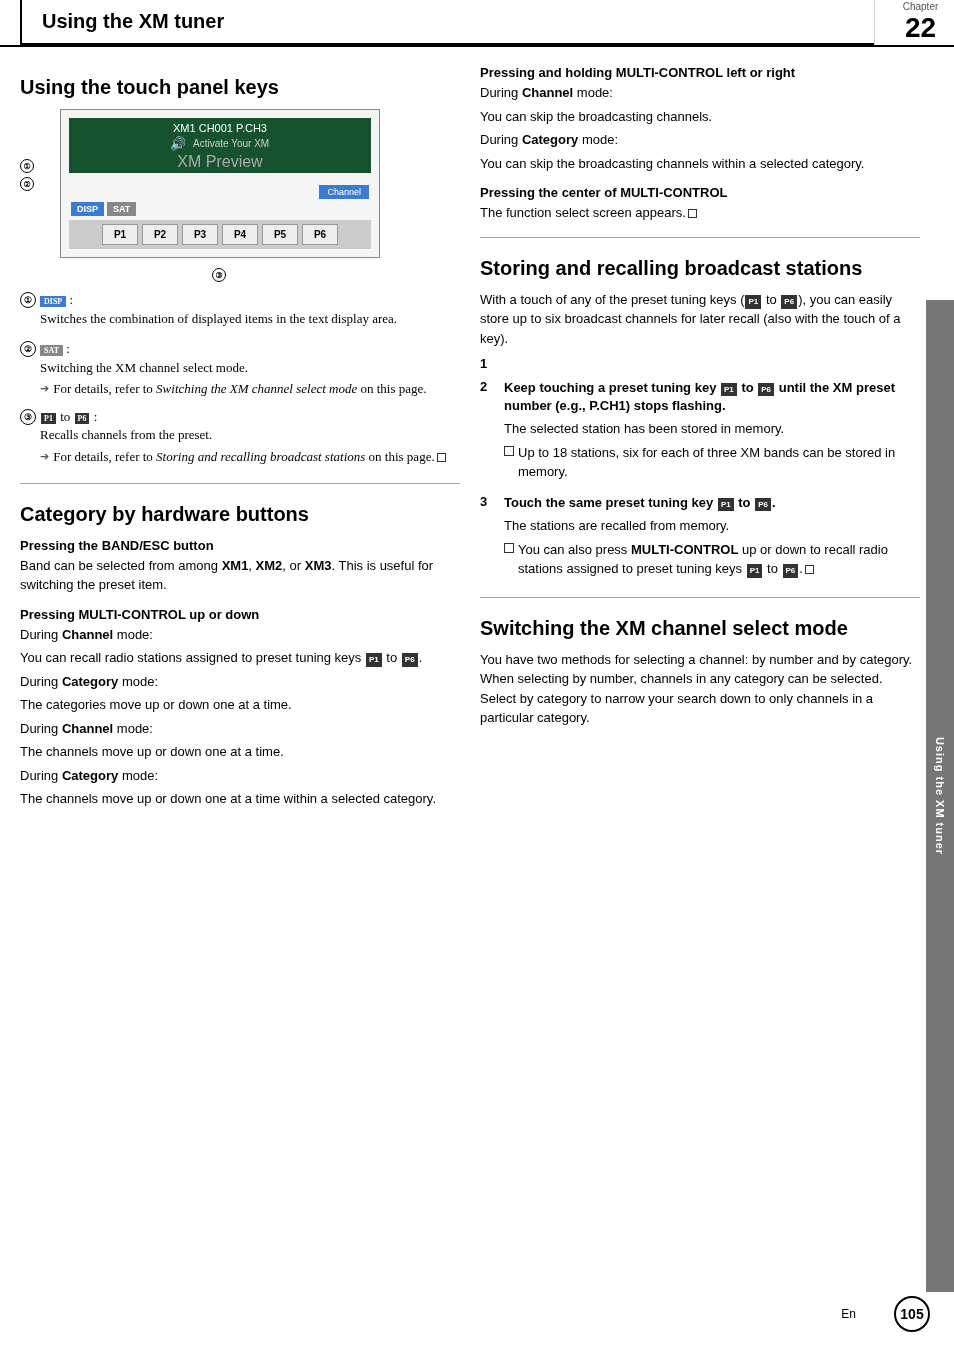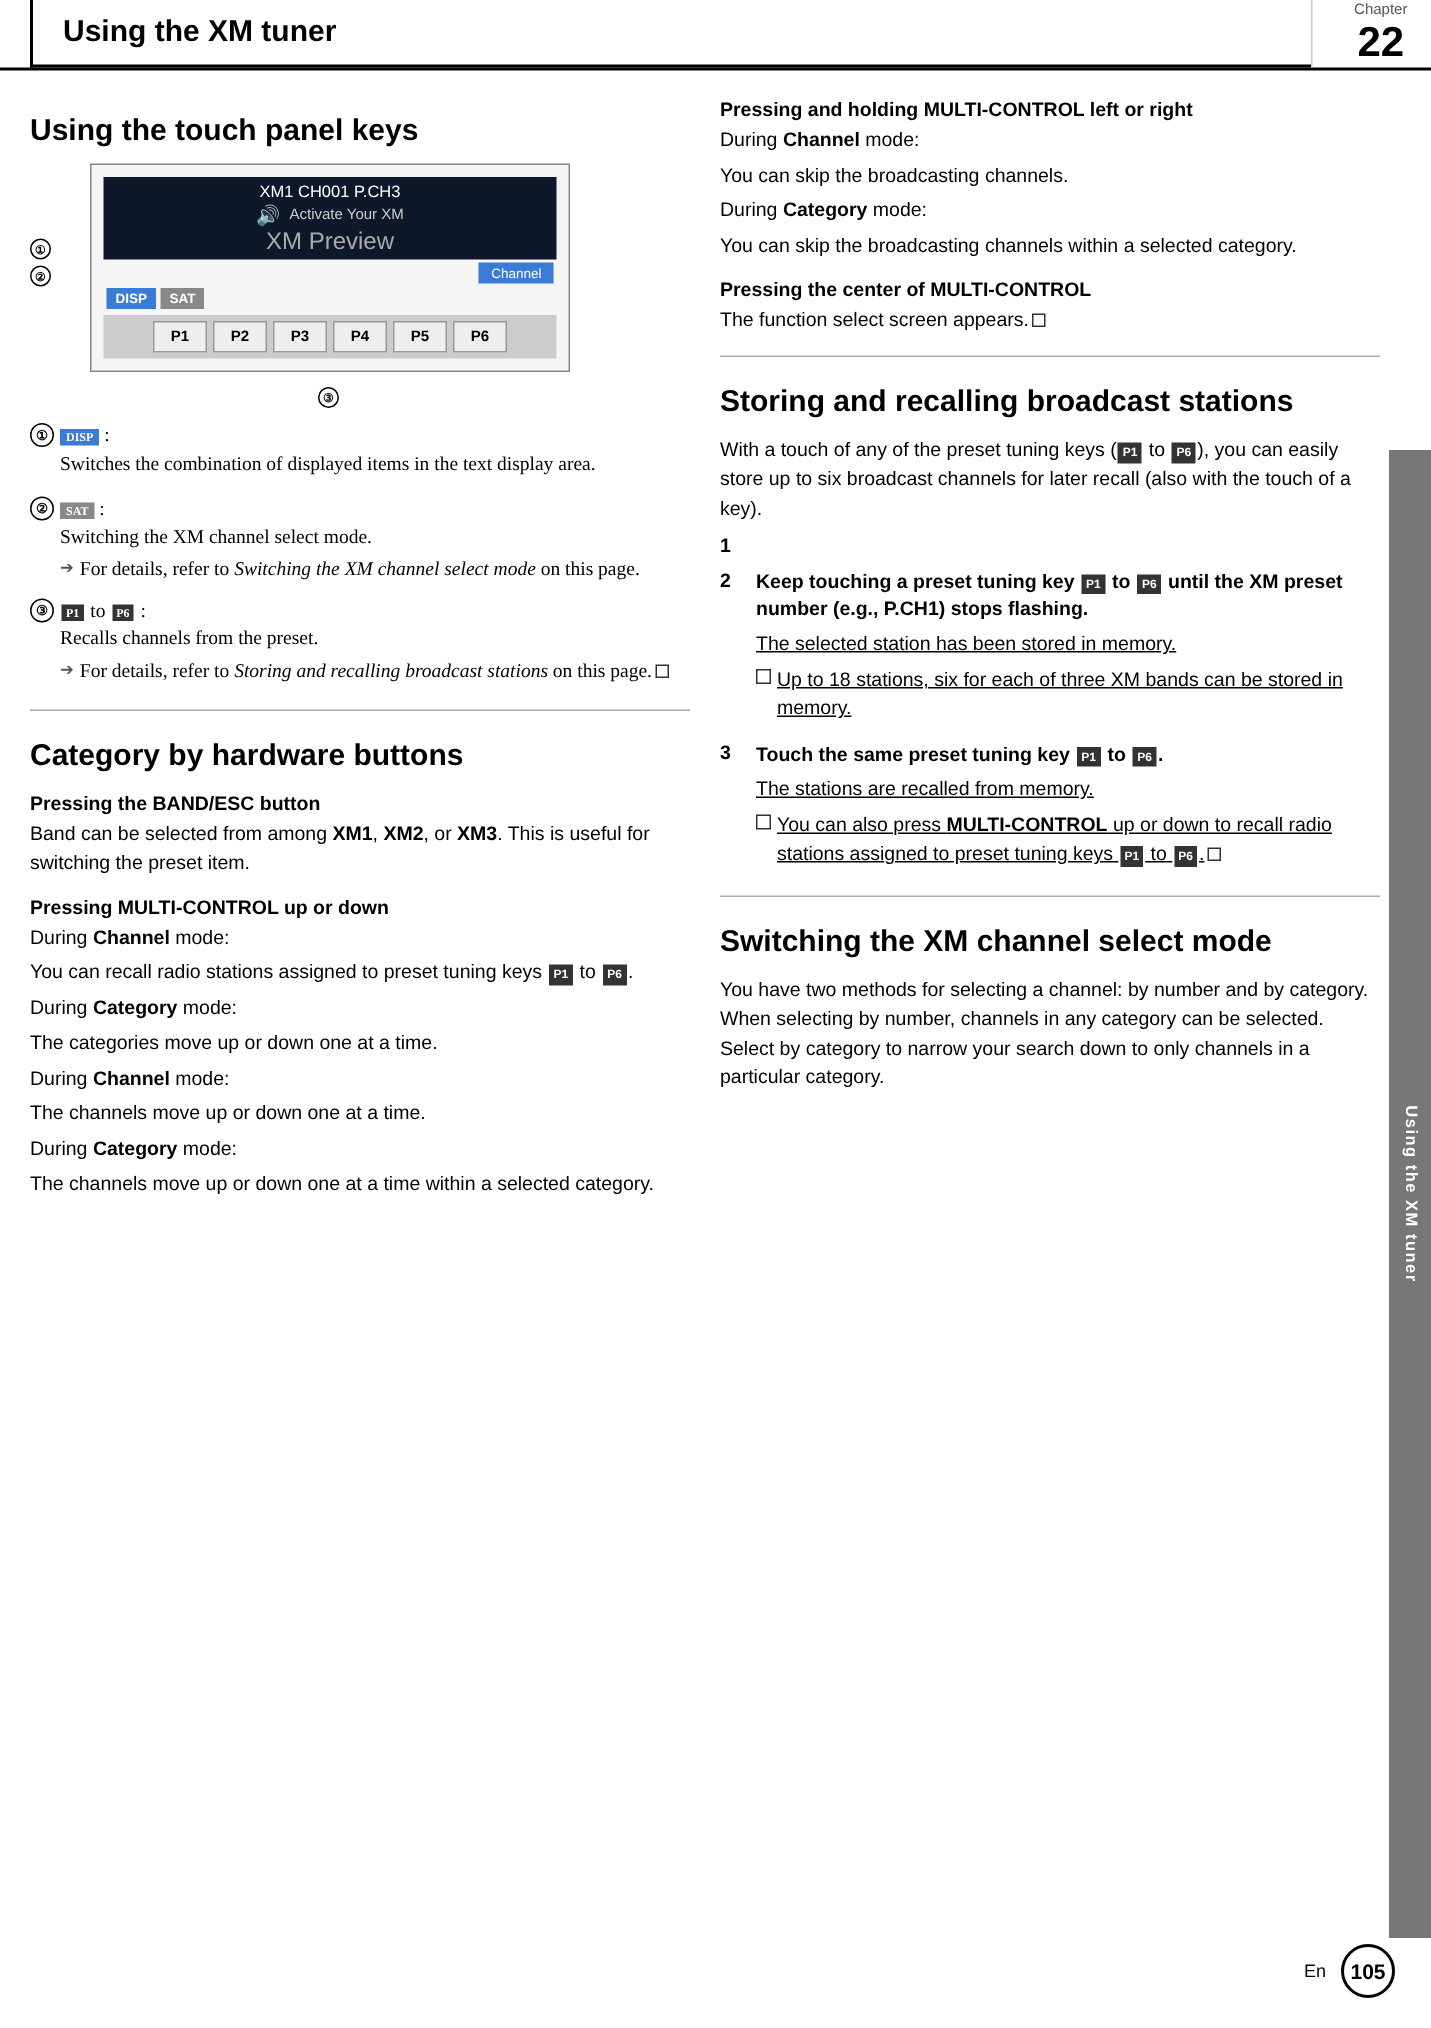--- a/index.html
+++ b/index.html
@@ -81,26 +81,26 @@
     
     .panel-diagram {
       border: 1px solid #888;
       background: #f5f5f5;
       width: 320px;
       margin: 0 auto 10px auto;
       padding: 8px;
       position: relative;
     }
     .panel-top-info {
-      background: #0f172a;
+      background: #14532d;
       color: #fff;
       text-align: center;
       font-size: 11px;
       padding: 4px 6px 2px 6px;
-      margin-bottom: 2px;
+      margin-bottom: 12px;
     }
     .panel-xm-ch {
       font-size: 11px;
     }
     .panel-activate {
       display: flex;
       align-items: center;
       justify-content: center;
       gap: 6px;
       font-size: 10px;
@@ -261,21 +261,20 @@
     .step-text {
       font-size: 13px;
       font-weight: bold;
       line-height: 1.4;
     }
     .step-body {
       margin-top: 4px;
       font-weight: normal;
       font-size: 13px;
       line-height: 1.5;
-      text-decoration: underline;
     }
 
     
     .page-footer {
       position: absolute;
       bottom: 20px;
       left: 0;
       right: 4px;
       display: flex;
       justify-content: flex-end;
@@ -289,20 +288,21 @@
     .footer-page {
       border: 2px solid #000;
       border-radius: 50%;
       width: 36px;
       height: 36px;
       display: flex;
       align-items: center;
       justify-content: center;
       font-size: 14px;
       font-weight: bold;
+      margin-left: 28px;
     }
 
     
     .section-divider {
       border: none;
       border-top: 1px solid #aaa;
       margin: 14px 0;
     }
 
     .italic { font-style: italic; }

